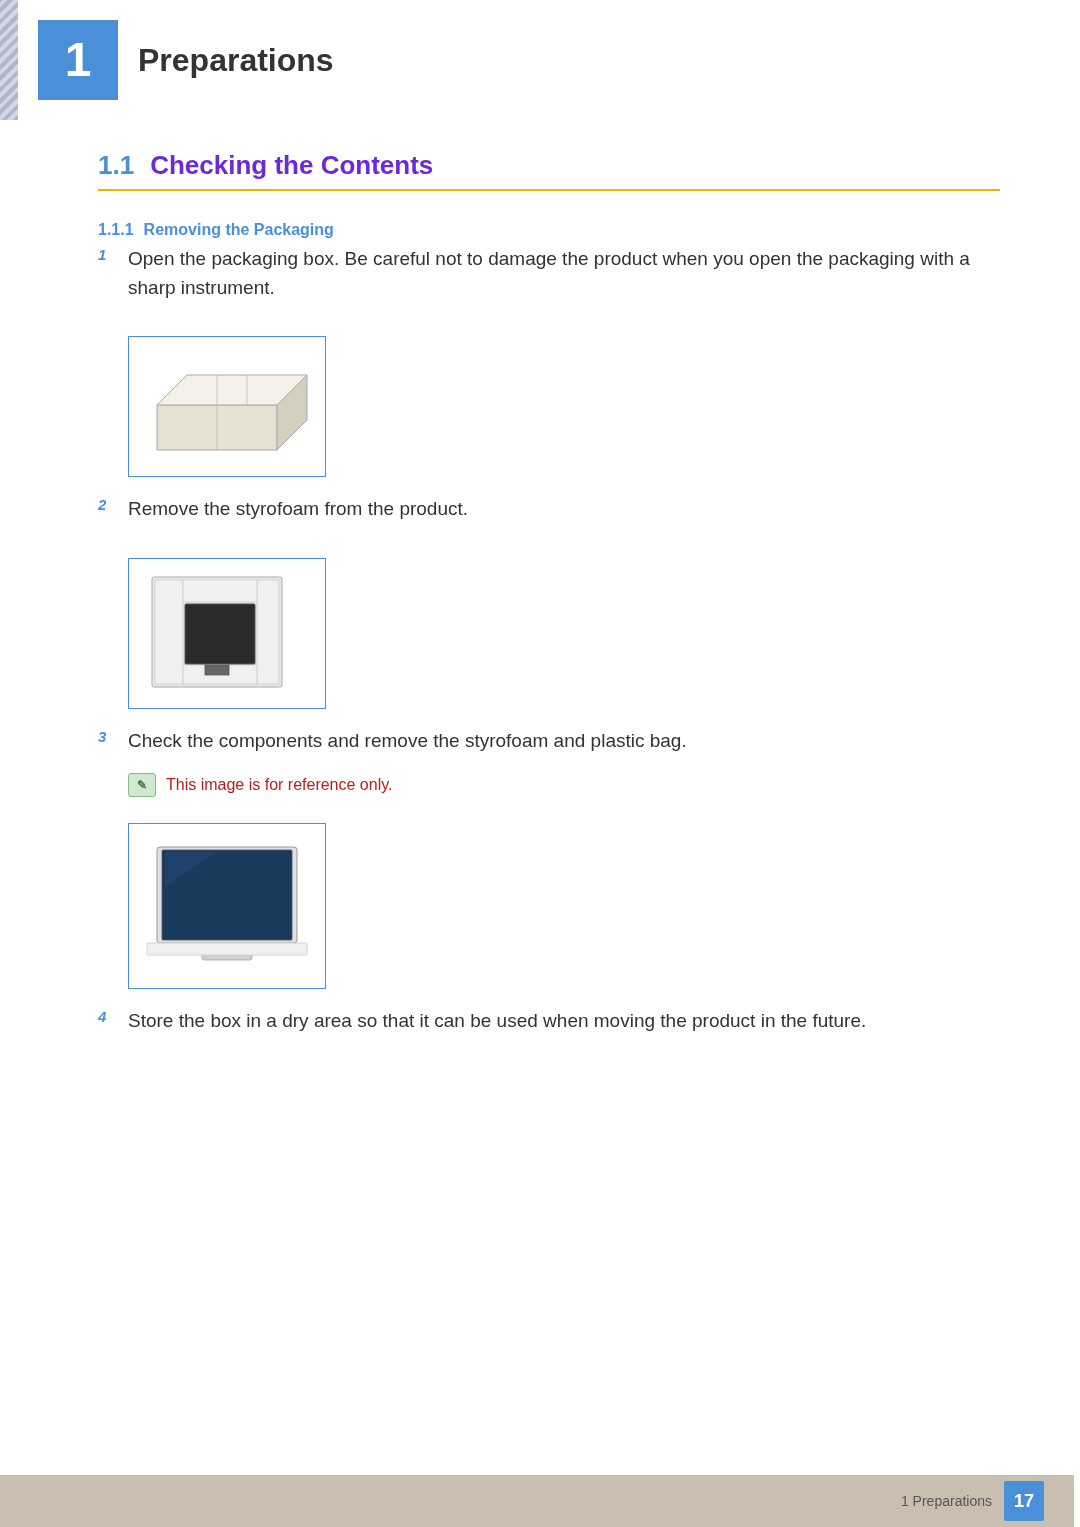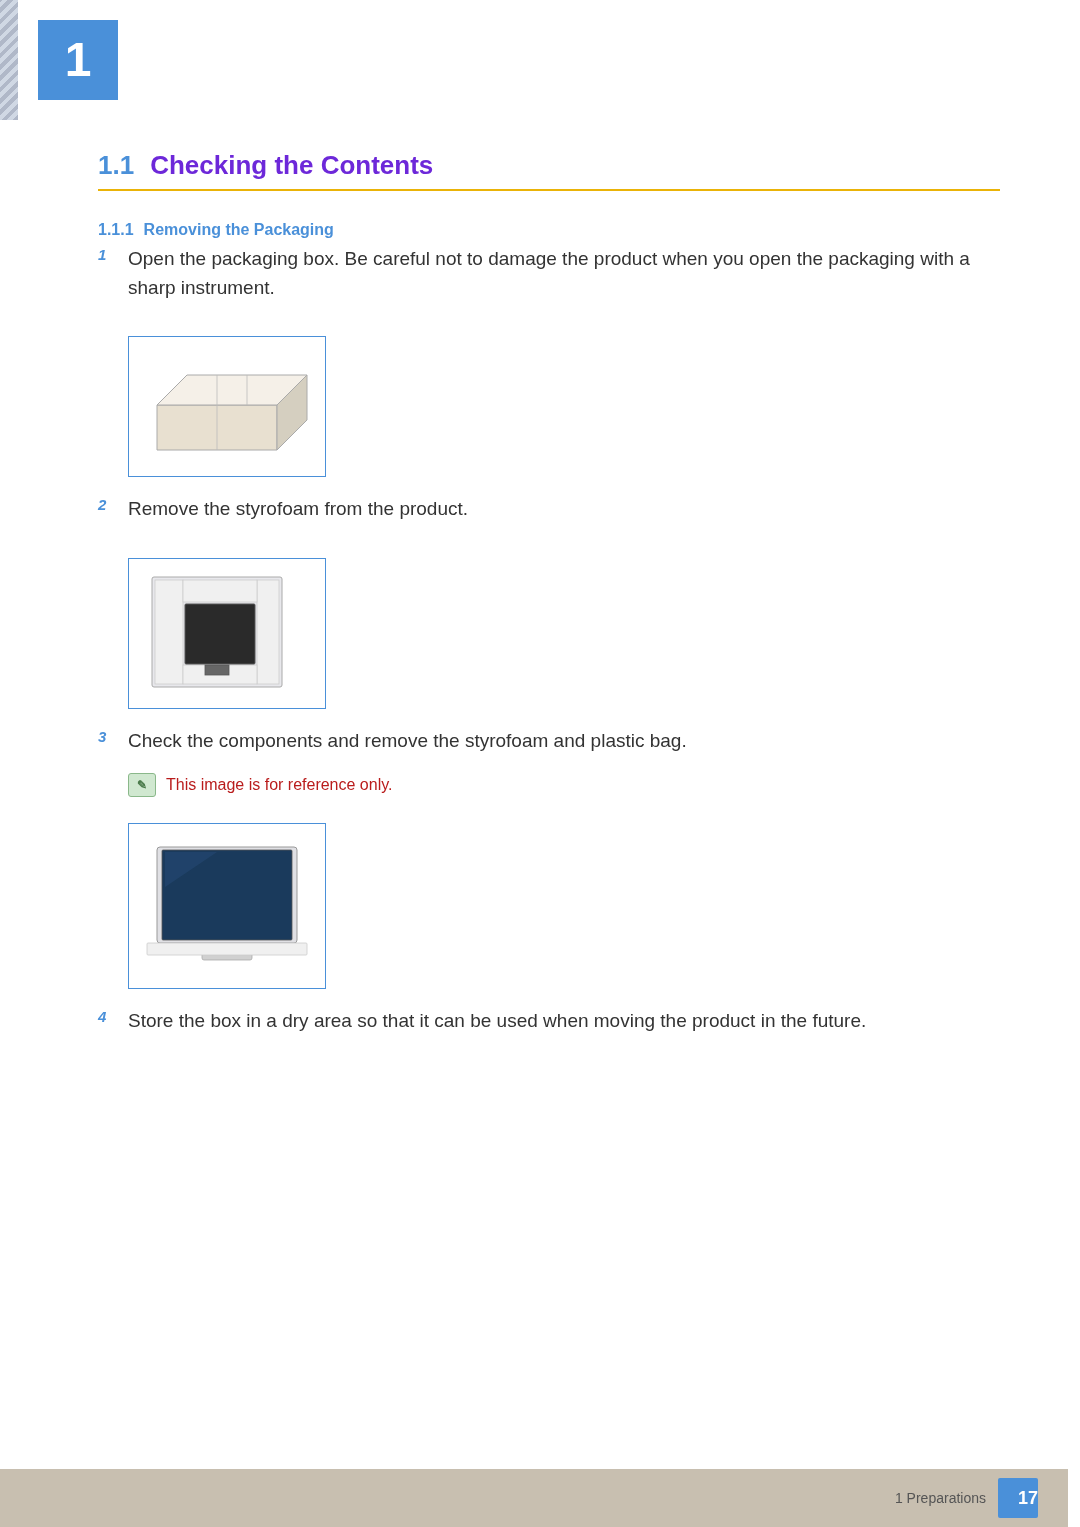--- a/index.html
+++ b/index.html
@@ -199,22 +199,22 @@
     .note-text {
       font-size: 16px;
       color: #b91c1c;
     }
 
     
     .footer {
       position: absolute;
       bottom: 0;
       left: 0;
-      right: 12px;
-      height: 58px;
+      right: 6px;
+      height: 52px;
       background: #c8bfb0;
       display: flex;
       align-items: center;
       justify-content: flex-end;
       padding-right: 30px;
     }
 
     .footer-text {
       color: #555;
       font-size: 14px;
@@ -223,33 +223,34 @@
 
     .footer-page {
       background: #4a90d9;
       color: #fff;
       font-size: 18px;
       font-weight: bold;
       width: 40px;
       height: 40px;
       display: flex;
       align-items: center;
-      justify-content: flex-end;
+      justify-content: center;
       border-radius: 2px;
     }
   </style>
 </head>
 <body>
 
 <div class="left-stripe"></div>
 
 <div class="chapter-header">
   <div class="chapter-number-block">
     <span>1</span>
   </div>
+  <span class="chapter-title">Preparations</span>
 </div>
 
 <div class="content">
 
   
   <div class="section-heading">
     <span class="section-number">1.1</span>
     <span class="section-title">Checking the Contents</span>
   </div>
 

